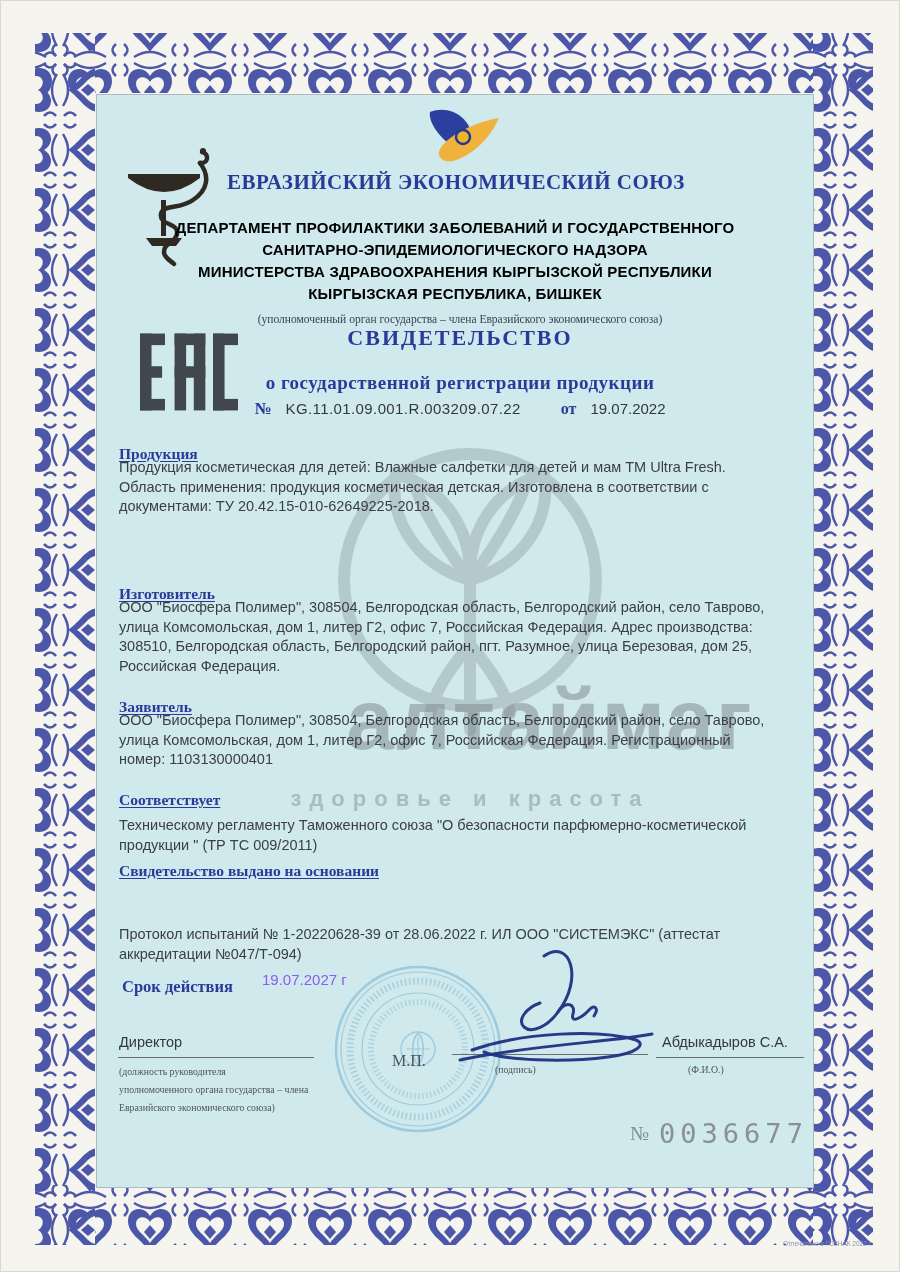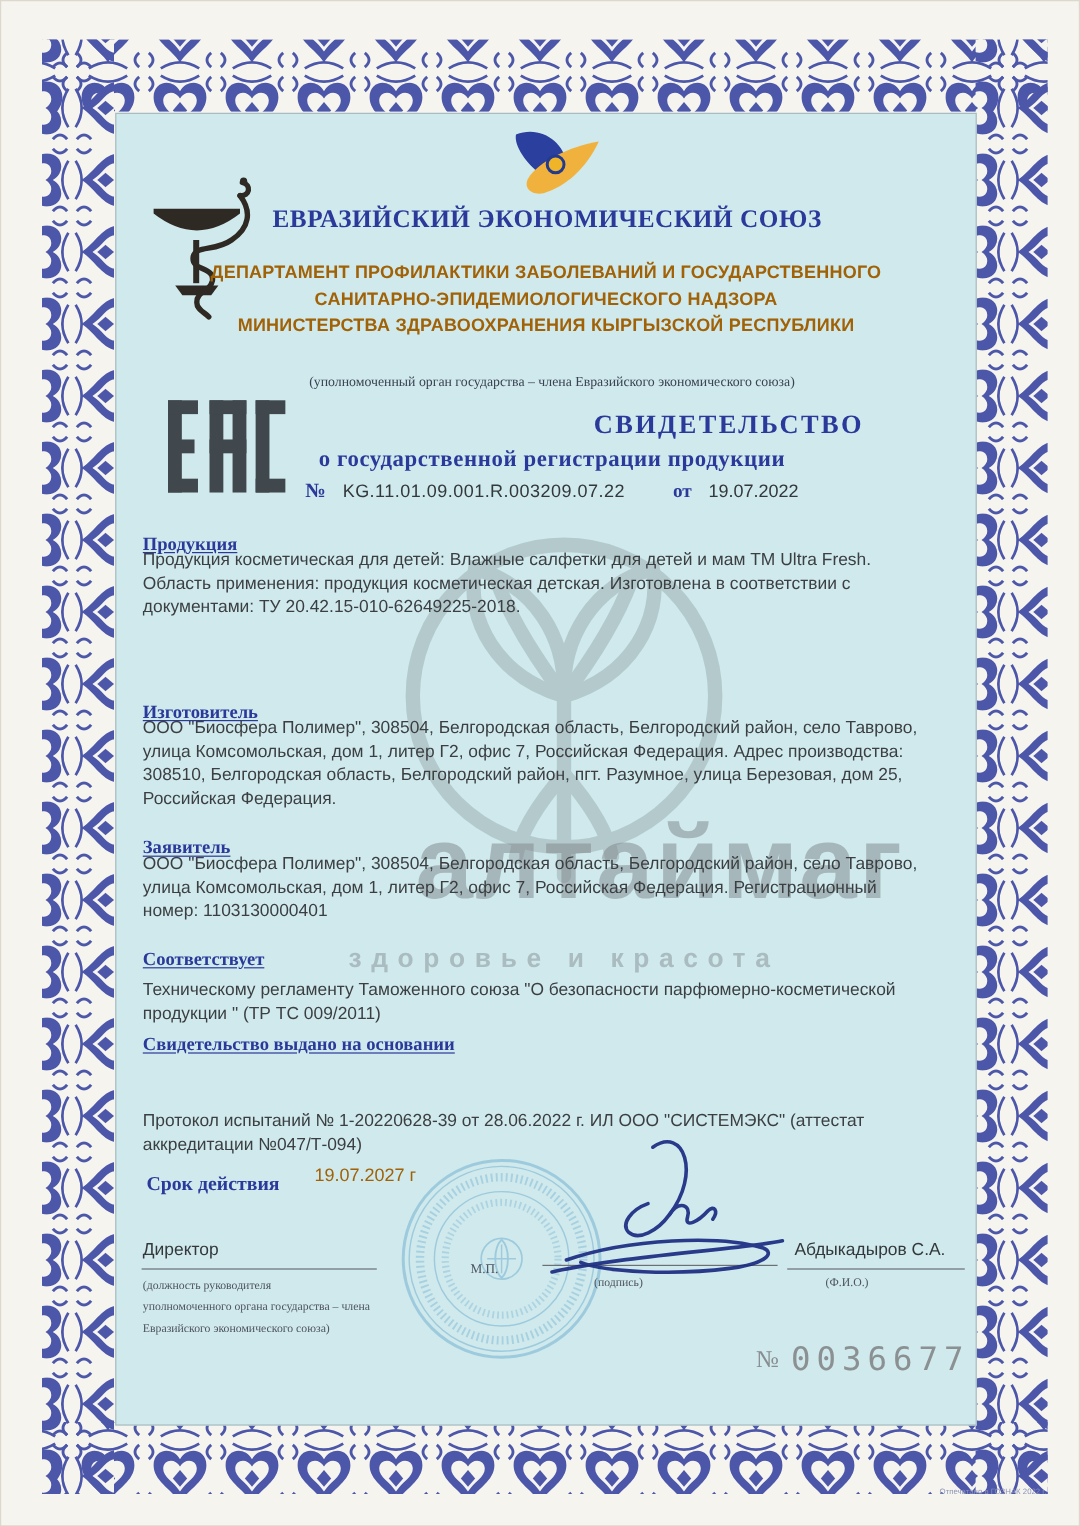--- a/index.html
+++ b/index.html
@@ -13,40 +13,40 @@
   .cert-body{
     position:absolute; left:96px; top:94px; width:716px; height:1092px;
     background:#cfe9ec; border:1px solid #a9bcc0; z-index:2;
   }
   .abs{position:absolute; z-index:5;}
   .wm{position:absolute; z-index:3; pointer-events:none;}
   .center{text-align:center;}
   .serif{font-family:"Liberation Serif", serif;}
   .blue-head{color:#2b3a9a; font-family:"Liberation Serif", serif; font-weight:bold;}
   .union-title{font-size:21px; letter-spacing:0.5px;}
-  .dept{font-size:15px; line-height:22px; color:#a16207; font-weight:bold; letter-spacing:0.2px;text-align:center;}
+  .dept{font-size:15px; line-height:22px; color:#000000; font-weight:bold; letter-spacing:0.2px;text-align:center;}
   .authority-note{font-size:11.5px; color:#3a4253;}
   .doc-title{font-size:22px; letter-spacing:2px;}
   .doc-subtitle{font-size:19px; letter-spacing:0.5px;}
   .numline{display:flex; justify-content:center; align-items:baseline; gap:14px;}
   .numline .no-sign{font-size:17px;}
   .numline .num{font-size:15px; color:#33383b; letter-spacing:0.4px;}
   .numline .ot{font-size:16px; margin-left:26px;}
   .numline .date{font-size:15px; color:#33383b;}
   .sec-head{
     font-family:"Liberation Serif", serif; font-weight:bold; font-size:15.5px;
     color:#2b3a9a; text-decoration:underline; text-underline-offset:2px;
   }
   .sec-body{font-size:14.5px; line-height:19.5px; color:#3b3f42; width:652px;}
   .validity-label{font-size:16.5px;}
-  .validity-date{font-size:15px; color:#a16207;}
+  .validity-date{font-size:15px; color:#8b5cf6;}
   .sig-text{font-size:14.5px; color:#33383b;}
   .rule{border-top:1px solid #6b7075; height:0;}
   .small-note{font-family:"Liberation Serif", serif; font-size:9.8px; color:#4e545c;}
-  .mp{font-family:"Liberation Serif", serif; font-size:11px; color:#4b5563;}
+  .mp{font-family:"Liberation Serif", serif; font-size:16px; color:#4b5563;}
   .serial{display:flex; align-items:flex-start; gap:10px;}
   .serial .sign{font-family:"Liberation Serif", serif; font-size:20px; color:#878d90; margin-top:4px;}
   .serial .digits{font-family:"DejaVu Sans Mono", monospace; font-size:27px; letter-spacing:5px; color:#8b9193;}
   .wm-brand{
     font-weight:bold; font-size:86px; letter-spacing:2px;
     color:rgba(125,134,138,0.50); line-height:1;
   }
   .wm-tagline{font-weight:bold; font-size:22px; letter-spacing:8px; color:rgba(125,134,138,0.45);}
   .printer-note{font-size:6.5px; color:#8d93b8; text-align:right; z-index:6;}
 </style>
@@ -125,41 +125,42 @@
     </g>
     <circle cx="81" cy="9" r="3" fill="#2e2923"></circle>
   </svg>
 
   <div class="abs blue-head union-title center" style="left:150px; top:170px; width:612px;">ЕВРАЗИЙСКИЙ ЭКОНОМИЧЕСКИЙ СОЮЗ</div>
 
   <div class="abs dept center" style="left:130px; top:217px; width:650px;">
     <div>ДЕПАРТАМЕНТ ПРОФИЛАКТИКИ ЗАБОЛЕВАНИЙ И ГОСУДАРСТВЕННОГО</div>
     <div>САНИТАРНО-ЭПИДЕМИОЛОГИЧЕСКОГО НАДЗОРА</div>
     <div>МИНИСТЕРСТВА ЗДРАВООХРАНЕНИЯ КЫРГЫЗСКОЙ РЕСПУБЛИКИ</div>
+    <div>КЫРГЫЗСКАЯ РЕСПУБЛИКА, БИШКЕК</div>
   </div>
 
   <div class="abs serif authority-note center" style="left:150px; top:313px; width:620px;">(уполномоченный орган государства – члена Евразийского экономического союза)</div>
 
   <svg class="abs" style="left:140px; top:333px;" width="98" height="78" viewBox="0 0 102 80">
     <g fill="#41484d">
       <rect x="0" y="0" width="12" height="80"></rect>
         <rect x="0" y="0" width="26" height="12"></rect>
       <rect x="0" y="34" width="23" height="12"></rect>
         <rect x="0" y="68" width="26" height="12"></rect>
       <rect x="36" y="0" width="12" height="80"></rect>
         <rect x="56" y="0" width="12" height="80"></rect>
       <rect x="36" y="0" width="32" height="12"></rect>
         <rect x="36" y="34" width="32" height="12"></rect>
       <rect x="76" y="0" width="12" height="80"></rect>
         <rect x="76" y="0" width="26" height="12"></rect>
       <rect x="76" y="68" width="26" height="12"></rect>
     </g>
   </svg>
 
-  <div class="abs blue-head doc-title center" style="left:200px; top:341px; width:520px;text-align:right;">СВИДЕТЕЛЬСТВО</div>
+  <div class="abs blue-head doc-title center" style="left:200px; top:325px; width:520px;">СВИДЕТЕЛЬСТВО</div>
   <div class="abs blue-head doc-subtitle center" style="left:200px; top:372px; width:520px;">о государственной регистрации продукции</div>
 
   <div class="abs numline" style="left:180px; top:399px; width:560px;">
     <span class="blue-head no-sign">№</span>
     <span class="num">KG.11.01.09.001.R.003209.07.22</span>
     <span class="blue-head ot">от</span>
     <span class="date">19.07.2022</span>
   </div>
 
   <div class="abs sec-head" style="left:119px; top:445px;">Продукция</div>

